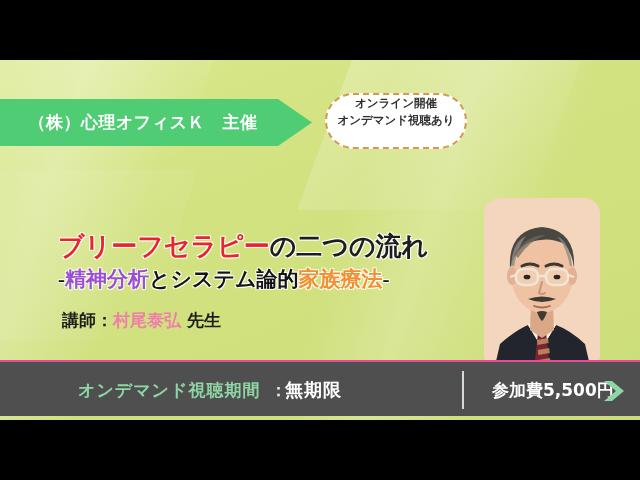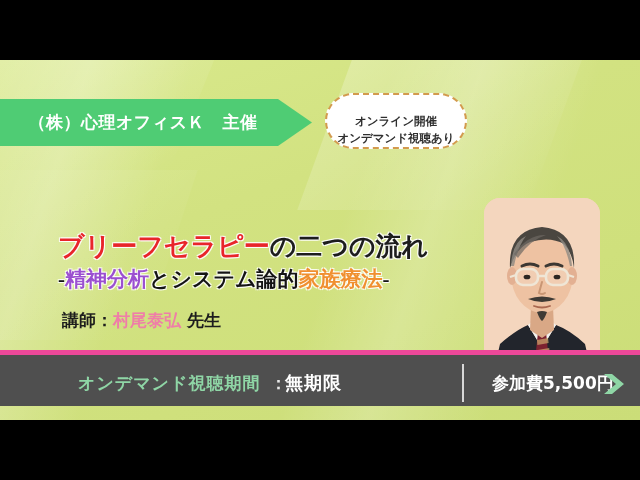--- a/index.html
+++ b/index.html
@@ -113,21 +113,21 @@
     left: 325px;
     top: 33px;
     width: 142px;
     height: 56px;
     border-radius: 28px;
     background: #ffffff;
     border: 2px dashed #d39a4e;
     display: flex;
     flex-direction: column;
     align-items: center;
-    justify-content: flex-end;
+    justify-content: flex-start;
     box-sizing: border-box;
   }
   .online-badge-line {
     color: #2f2f2f;
     font-size: 11.5px;
     font-weight: bold;
     line-height: 17px;
     white-space: nowrap;
   }
 
@@ -212,25 +212,25 @@
     font-size: 15px;
     font-weight: bold;
     white-space: nowrap;
     color: #c279b8;
   }
 
   
   .bottom-bar {
     position: absolute;
     left: 0;
-    bottom: 14px;
+    bottom: 4px;
     width: 640px;
     height: 56px;
     background: #4f4f4f;
-    border-top: 5px solid #ec4899;
+    border-top: 2px solid #ec4899;
     box-sizing: border-box;
     z-index: 20;
   }
   .period-green {
     position: absolute;
     left: 78px;
     top: 17px;
     font-size: 17px;
     font-weight: bold;
     color: #8fd6a6;

